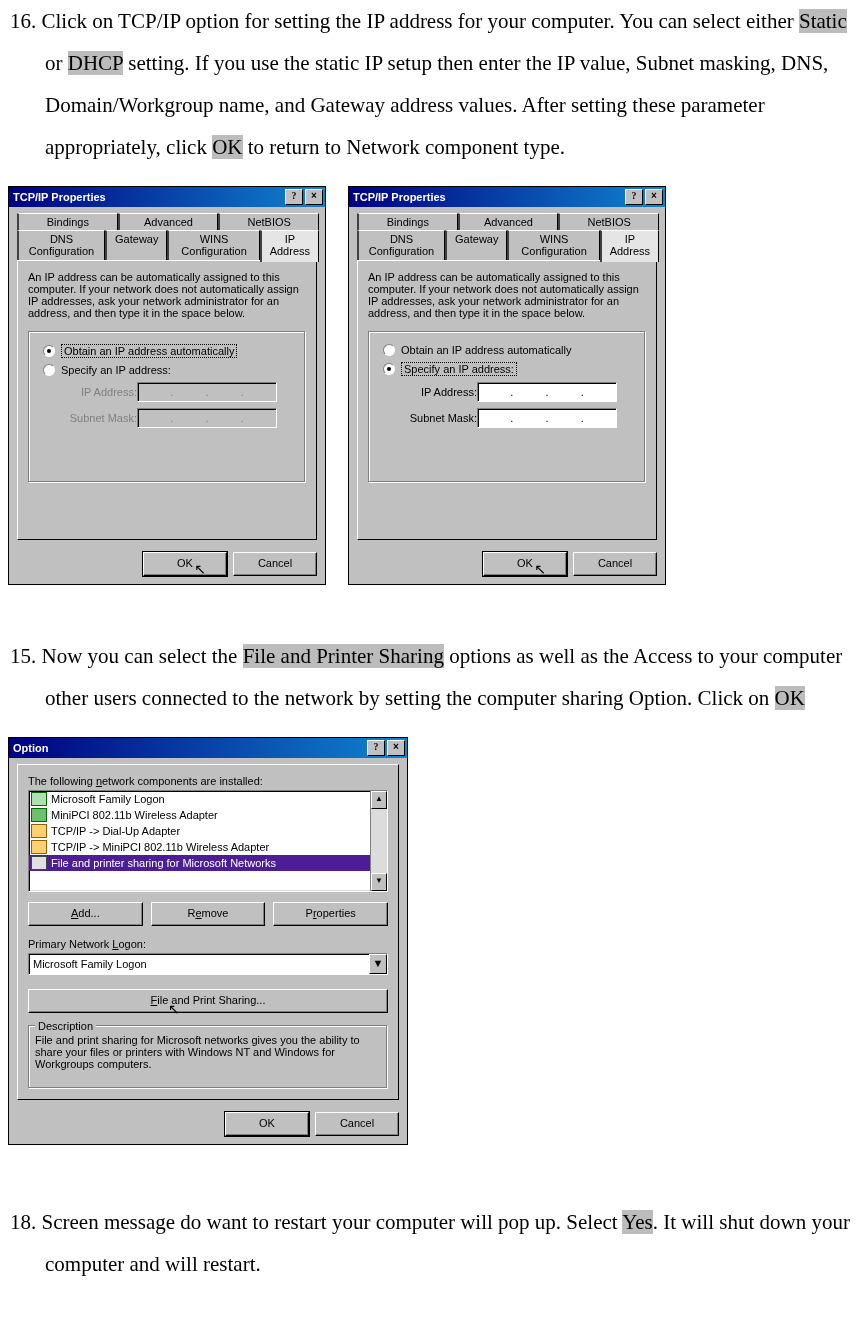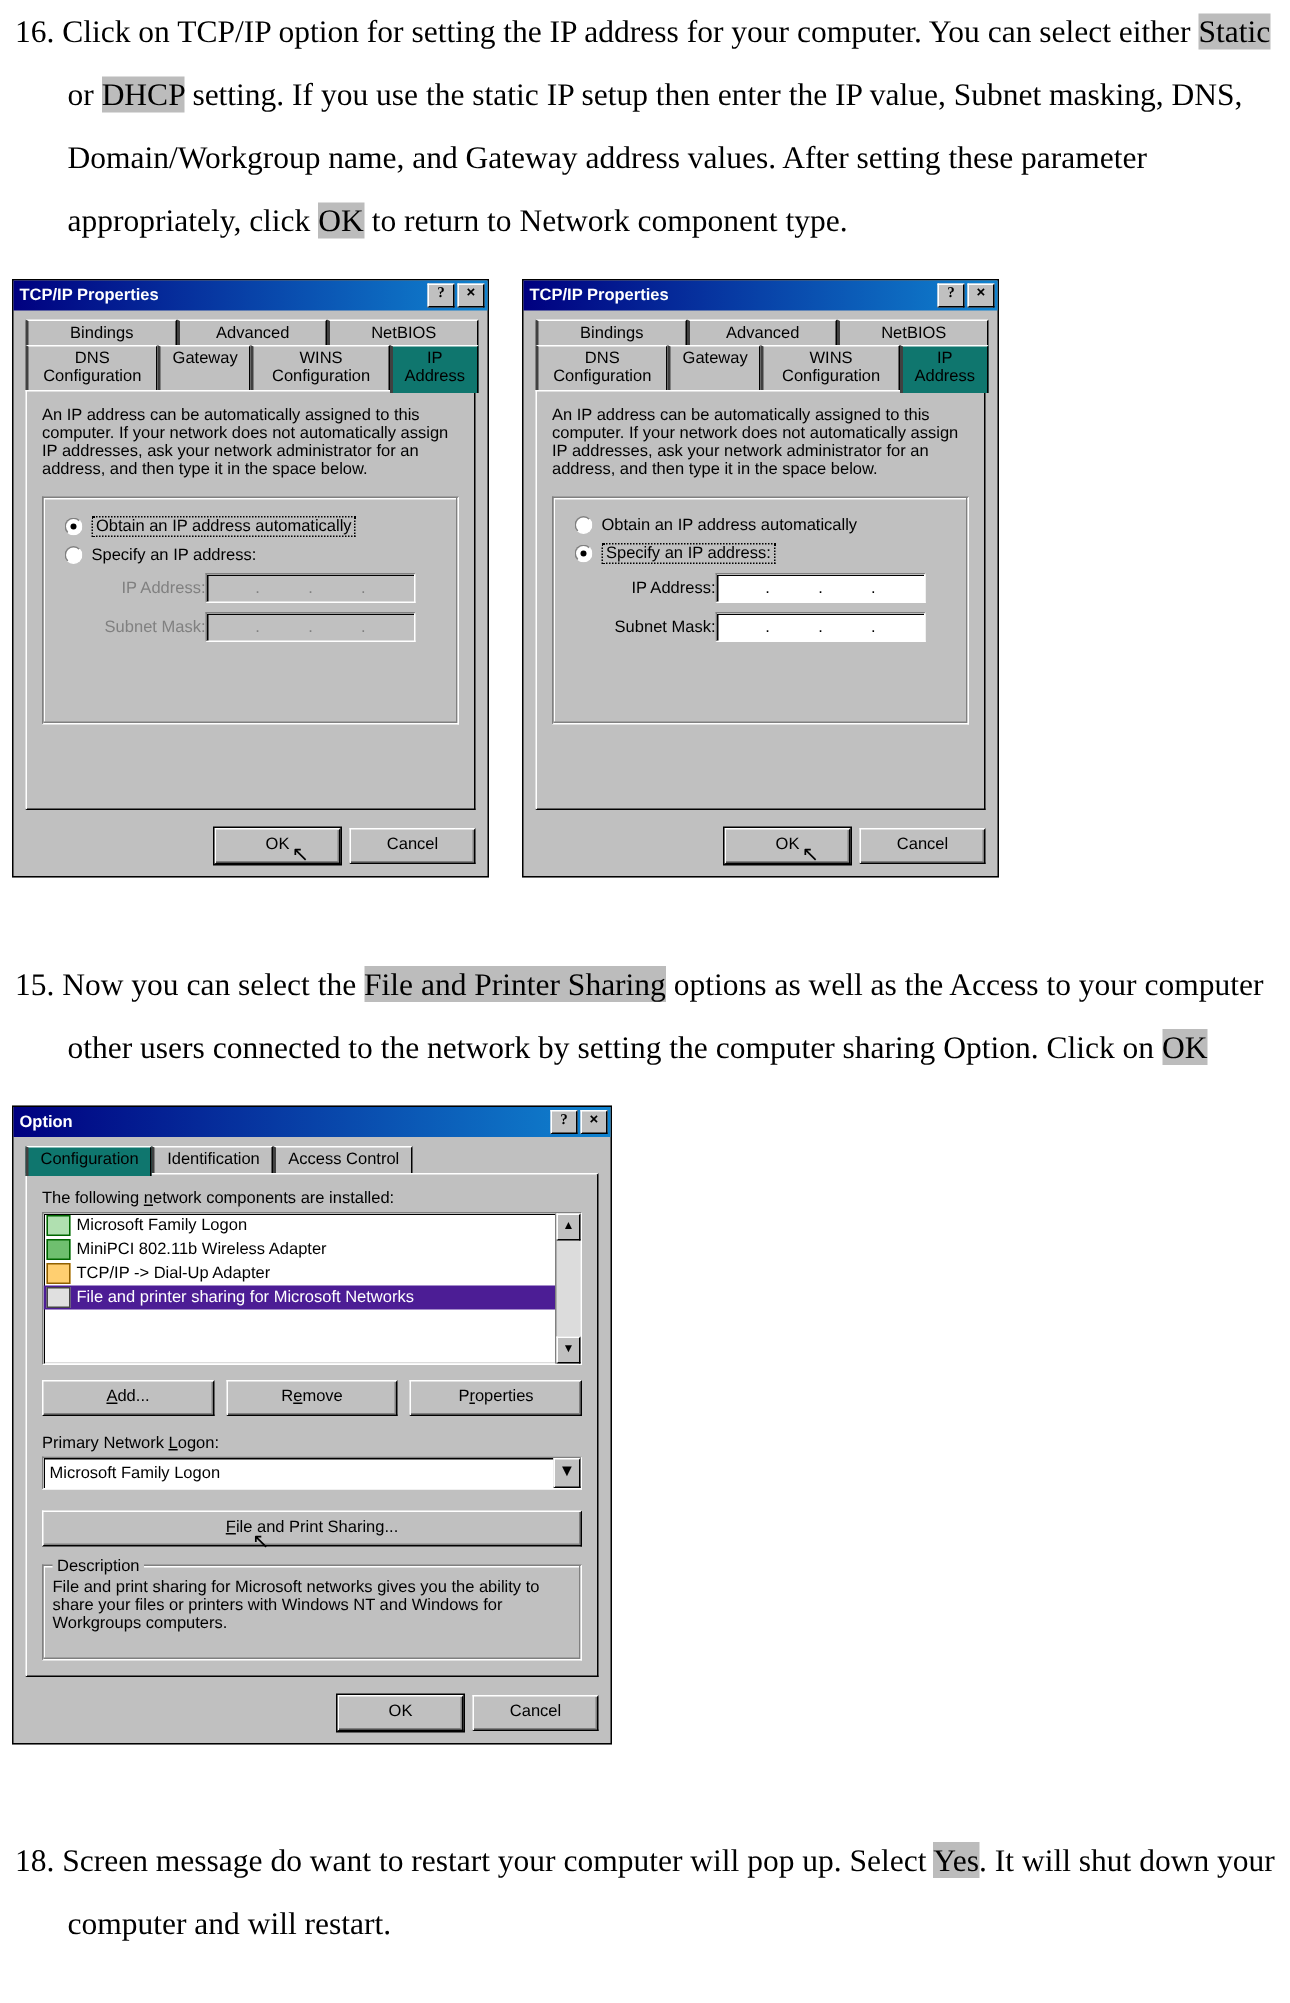--- a/index.html
+++ b/index.html
@@ -82,21 +82,21 @@
     border-top: 1px solid #fff;
     border-left: 2px solid #404040;
     border-right: 1px solid #000;
     border-bottom: none;
     margin-right: 0px;
     position: relative;
     text-align: center;
   }
   .tab.wide { flex: 1; }
   .tab.active {
-    background: #0f766e;
+    background: #e5e5e5;
     z-index: 2;
     padding-bottom: 5px;
     margin-bottom: -2px;
   }
   .tabpage {
     border-top: 1px solid #fff;
     border-left: 1px solid #fff;
     border-right: 1px solid #000;
     border-bottom: 1px solid #000;
     padding: 10px;
@@ -490,43 +490,42 @@
 </p>
 
 <div class="figs">
   <div class="win netwin">
     <div class="titlebar">
       <span class="title">Option</span>
       <span class="sysbtn help">?</span>
       <span class="sysbtn">×</span>
     </div>
     <div class="netbody">
-      <div class="tabrow">
-        <div class="tab active">Configuration</div>
-        <div class="tab">Identification</div>
-        <div class="tab">Access Control</div>
-      </div>
       <div class="nettabpage">
         <div class="plabel">
           <span>The following </span><span class="u">n</span><span>etwork components are installed:</span>
         </div>
         <div class="listouter">
           <div class="listinner" id="net-list">
               <div class="listrow">
                 <span class="li-icon client"></span>
                 <span>Microsoft Family Logon</span>
               </div>
               <div class="listrow">
                 <span class="li-icon adapter"></span>
                 <span>MiniPCI 802.11b Wireless Adapter</span>
               </div>
               <div class="listrow">
                 <span class="li-icon proto"></span>
                 <span>TCP/IP -&gt; Dial-Up Adapter</span>
               </div>
+              <div class="listrow">
+                <span class="li-icon proto"></span>
+                <span>TCP/IP -&gt; MiniPCI 802.11b Wireless Adapter</span>
+              </div>
               <div class="listrow sel">
                 <span class="li-icon service"></span>
                 <span>File and printer sharing for Microsoft Networks</span>
               </div>
             </div>
           <div class="scrollbar">
             <div class="sbtn">▲</div>
             <div class="sbtn">▼</div>
           </div>
         </div>

